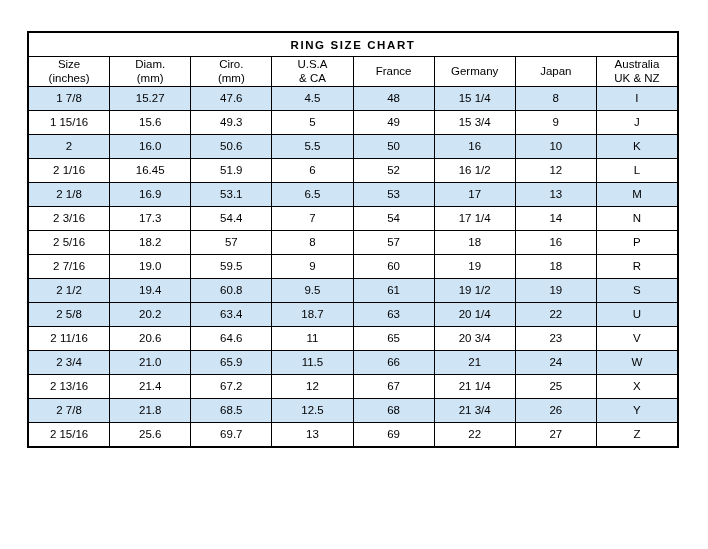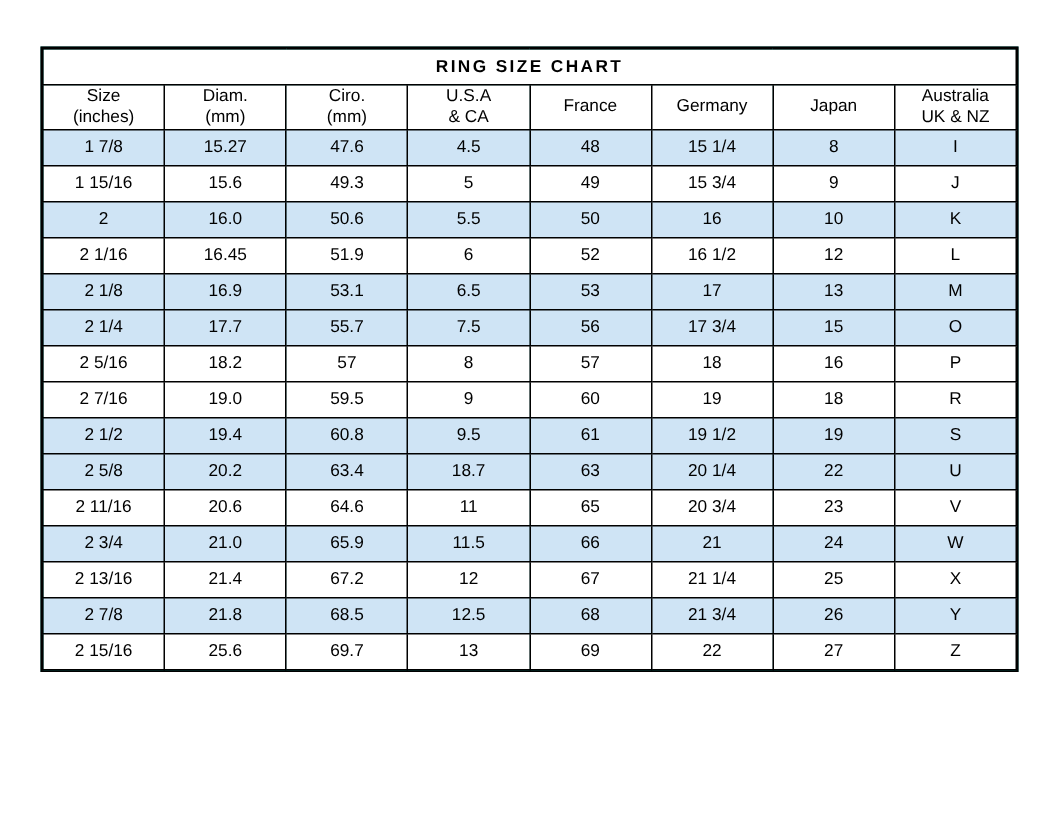--- a/index.html
+++ b/index.html
@@ -17,21 +17,21 @@
     background: #ffffff;
     box-sizing: border-box;
   }
   .chart-wrap {
     position: absolute;
     left: 27px;
     top: 31px;
     width: 652px;
     border: 1px solid #000000;
     box-sizing: border-box;
-    background: #0f766e;
+    background: #a3a3a3;
   }
   table.ring-table {
     border-collapse: collapse;
     width: 100%;
     table-layout: fixed;
   }
   table.ring-table td, table.ring-table th {
     border: 1px solid #000000;
     text-align: center;
     vertical-align: middle;
@@ -155,29 +155,29 @@
         <tr class="row-shaded">
           <td>2 1/8</td>
           <td>16.9</td>
           <td>53.1</td>
           <td>6.5</td>
           <td>53</td>
           <td>17</td>
           <td>13</td>
           <td>M</td>
         </tr>
-        <tr class="row-shaded">
-          <td>2 1/4</td>
-          <td>17.7</td>
-          <td>55.7</td>
-          <td>7.5</td>
-          <td>56</td>
-          <td>17 3/4</td>
-          <td>15</td>
-          <td>O</td>
+        <tr class="row-plain">
+          <td>2 3/16</td>
+          <td>17.3</td>
+          <td>54.4</td>
+          <td>7</td>
+          <td>54</td>
+          <td>17 1/4</td>
+          <td>14</td>
+          <td>N</td>
         </tr>
         <tr class="row-plain">
           <td>2 5/16</td>
           <td>18.2</td>
           <td>57</td>
           <td>8</td>
           <td>57</td>
           <td>18</td>
           <td>16</td>
           <td>P</td>

